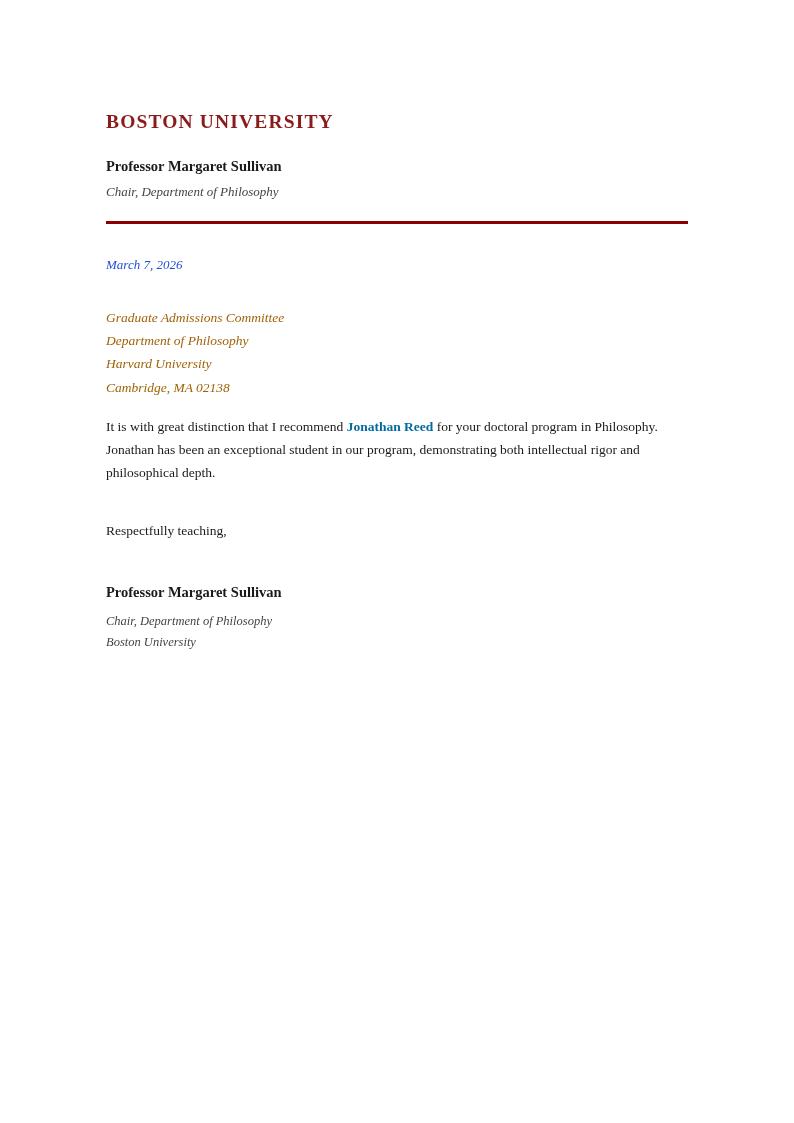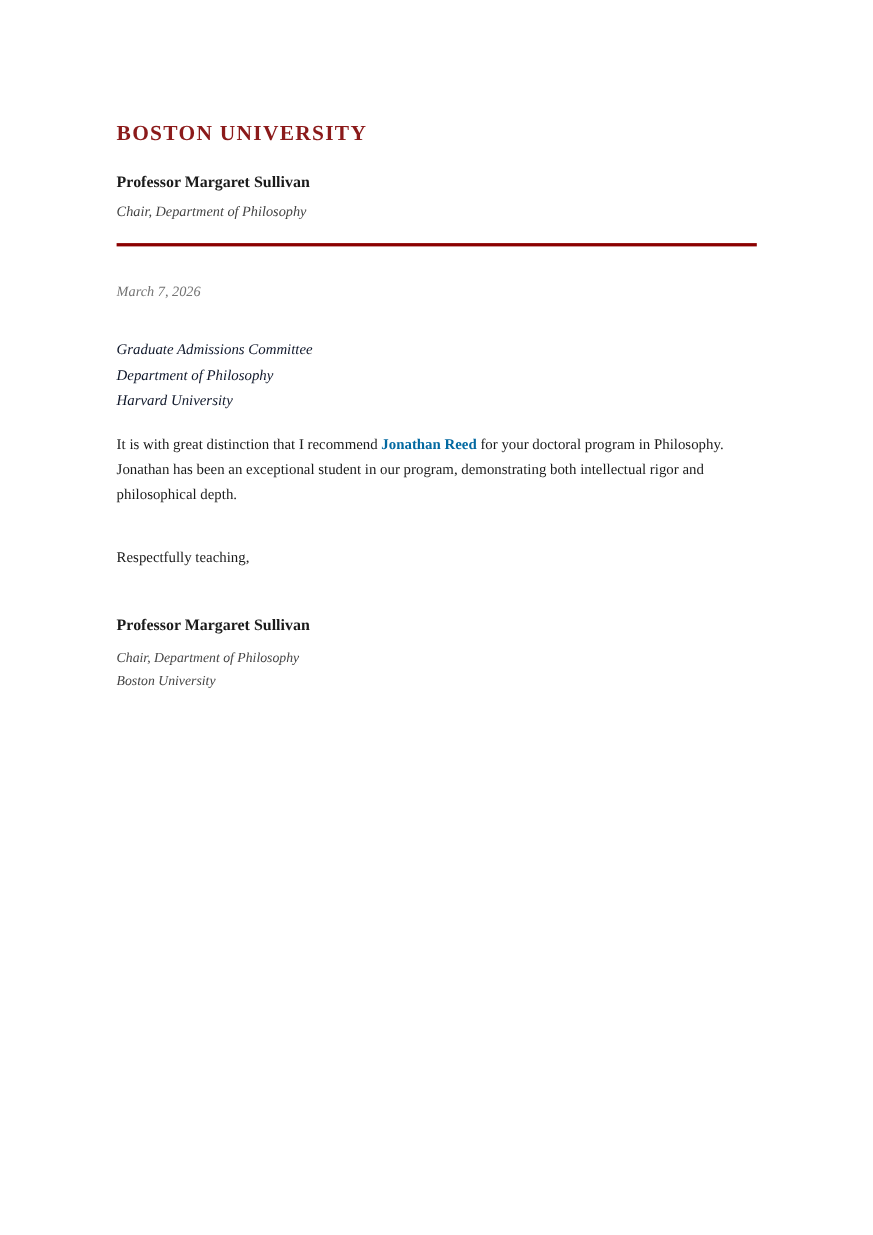--- a/index.html
+++ b/index.html
@@ -61,33 +61,33 @@
     height: 3px;
     background: #8B0000;
     margin: 22px 0 0 0;
     border: 0;
   }
 
   
   .letter-date {
     font-size: 13px;
     font-style: italic;
-    color: #737373;
+    color: #1d4ed8;
     margin: 33px 0 0 0;
     line-height: 1.2;
   }
 
   
   .recipient-block {
     margin: 33px 0 0 0;
   }
 
   .recipient-line {
     font-size: 13.5px;
-    color: #0f172a;
+    color: #a16207;
     line-height: 23.2px;
     margin: 0;
   }
 
   
   .salutation {
     font-size: 13.5px;
     color: #1a1a1a;
     line-height: 23.2px;
     margin: 32px 0 0 0;
@@ -147,20 +147,21 @@
       <div class="letterhead-title">Chair, Department of Philosophy</div>
       <div class="letterhead-rule"></div>
     </header>
 
     <div class="letter-date">March 7, 2026</div>
 
     <address class="recipient-block">
       <div class="recipient-line">Graduate Admissions Committee</div>
       <div class="recipient-line">Department of Philosophy</div>
       <div class="recipient-line">Harvard University</div>
+      <div class="recipient-line">Cambridge, MA 02138</div>
     </address>
 
 
     <p class="body-paragraph"><span>It is with great distinction that I recommend </span><span class="highlight-name">Jonathan Reed</span><span> for your doctoral program in Philosophy. Jonathan has been an exceptional student in our program, demonstrating both intellectual rigor and philosophical depth.</span></p>
 
 
 
 
     <p class="closing-line">Respectfully teaching,</p>
 

